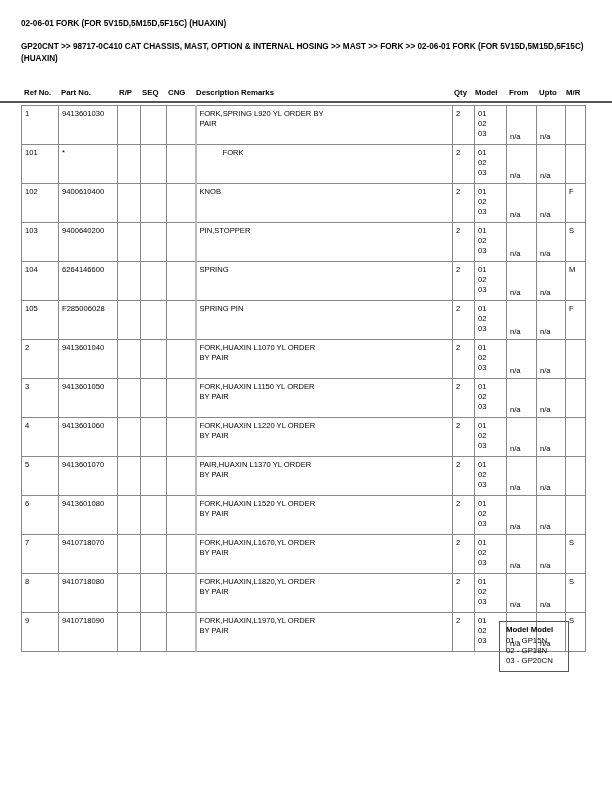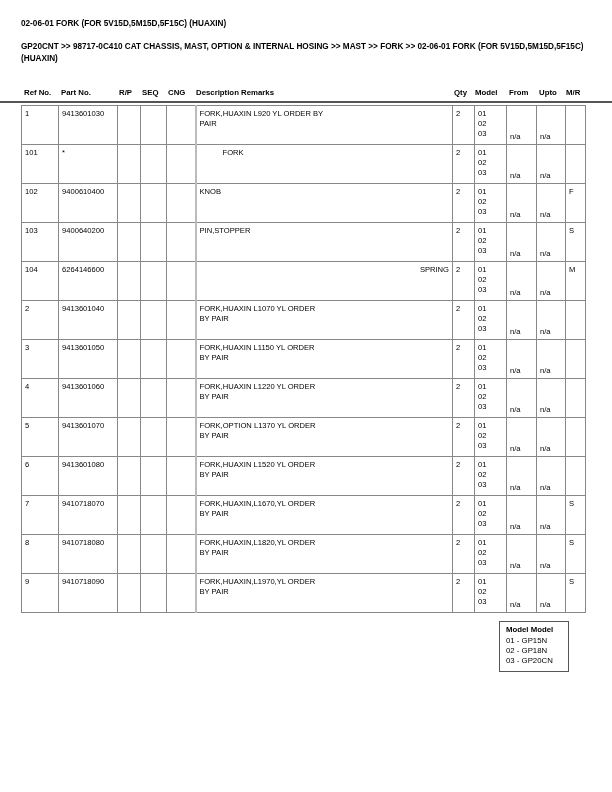--- a/index.html
+++ b/index.html
@@ -51,21 +51,21 @@
       <col style="width:29px">
       <col style="width:20px">
   </colgroup>
   <tbody id="rows">
       <tr>
         <td style="white-space: pre-line;">1</td>
         <td style="white-space: pre-line;">9413601030</td>
         <td style="white-space: pre-line;"></td>
         <td style="white-space: pre-line;"></td>
         <td style="white-space: pre-line;"></td>
-        <td class="desc" style="white-space: pre-line;">FORK,HUAXIN L920 YL ORDER BY
+        <td class="desc" style="white-space: pre-line;">FORK,SPRING L920 YL ORDER BY
 PAIR</td>
         <td style="white-space: pre-line;">2</td>
         <td style="white-space: pre-line;">01
 02
 03</td>
         <td class="nav" style="white-space: pre-line;">n/a</td>
         <td class="nav" style="white-space: pre-line;">n/a</td>
         <td style="white-space: pre-line;"></td>
       </tr>
       <tr>
@@ -112,28 +112,43 @@
         <td class="nav" style="white-space: pre-line;">n/a</td>
         <td class="nav" style="white-space: pre-line;">n/a</td>
         <td style="white-space: pre-line;">S</td>
       </tr>
       <tr>
         <td style="white-space: pre-line;">104</td>
         <td style="white-space: pre-line;">6264146600</td>
         <td style="white-space: pre-line;"></td>
         <td style="white-space: pre-line;"></td>
         <td style="white-space: pre-line;"></td>
-        <td class="desc" style="white-space: pre-line; text-align: right;">SPRING</td>
+        <td class="desc" style="white-space: pre-line;">SPRING</td>
         <td style="white-space: pre-line;">2</td>
         <td style="white-space: pre-line;">01
 02
 03</td>
         <td class="nav" style="white-space: pre-line;">n/a</td>
         <td class="nav" style="white-space: pre-line;">n/a</td>
         <td style="white-space: pre-line;">M</td>
+      </tr>
+      <tr>
+        <td style="white-space: pre-line;">105</td>
+        <td style="white-space: pre-line;">F285006028</td>
+        <td style="white-space: pre-line;"></td>
+        <td style="white-space: pre-line;"></td>
+        <td style="white-space: pre-line;"></td>
+        <td class="desc" style="white-space: pre-line;">SPRING PIN</td>
+        <td style="white-space: pre-line;">2</td>
+        <td style="white-space: pre-line;">01
+02
+03</td>
+        <td class="nav" style="white-space: pre-line;">n/a</td>
+        <td class="nav" style="white-space: pre-line;">n/a</td>
+        <td style="white-space: pre-line;">F</td>
       </tr>
       <tr>
         <td style="white-space: pre-line;">2</td>
         <td style="white-space: pre-line;">9413601040</td>
         <td style="white-space: pre-line;"></td>
         <td style="white-space: pre-line;"></td>
         <td style="white-space: pre-line;"></td>
         <td class="desc" style="white-space: pre-line;">FORK,HUAXIN L1070 YL ORDER
 BY PAIR</td>
         <td style="white-space: pre-line;">2</td>
@@ -175,21 +190,21 @@
         <td class="nav" style="white-space: pre-line;">n/a</td>
         <td class="nav" style="white-space: pre-line;">n/a</td>
         <td style="white-space: pre-line;"></td>
       </tr>
       <tr>
         <td style="white-space: pre-line;">5</td>
         <td style="white-space: pre-line;">9413601070</td>
         <td style="white-space: pre-line;"></td>
         <td style="white-space: pre-line;"></td>
         <td style="white-space: pre-line;"></td>
-        <td class="desc" style="white-space: pre-line;">FORK,OPTION L1370 YL ORDER
+        <td class="desc" style="white-space: pre-line;">PAIR,HUAXIN L1370 YL ORDER
 BY PAIR</td>
         <td style="white-space: pre-line;">2</td>
         <td style="white-space: pre-line;">01
 02
 03</td>
         <td class="nav" style="white-space: pre-line;">n/a</td>
         <td class="nav" style="white-space: pre-line;">n/a</td>
         <td style="white-space: pre-line;"></td>
       </tr>
       <tr>

